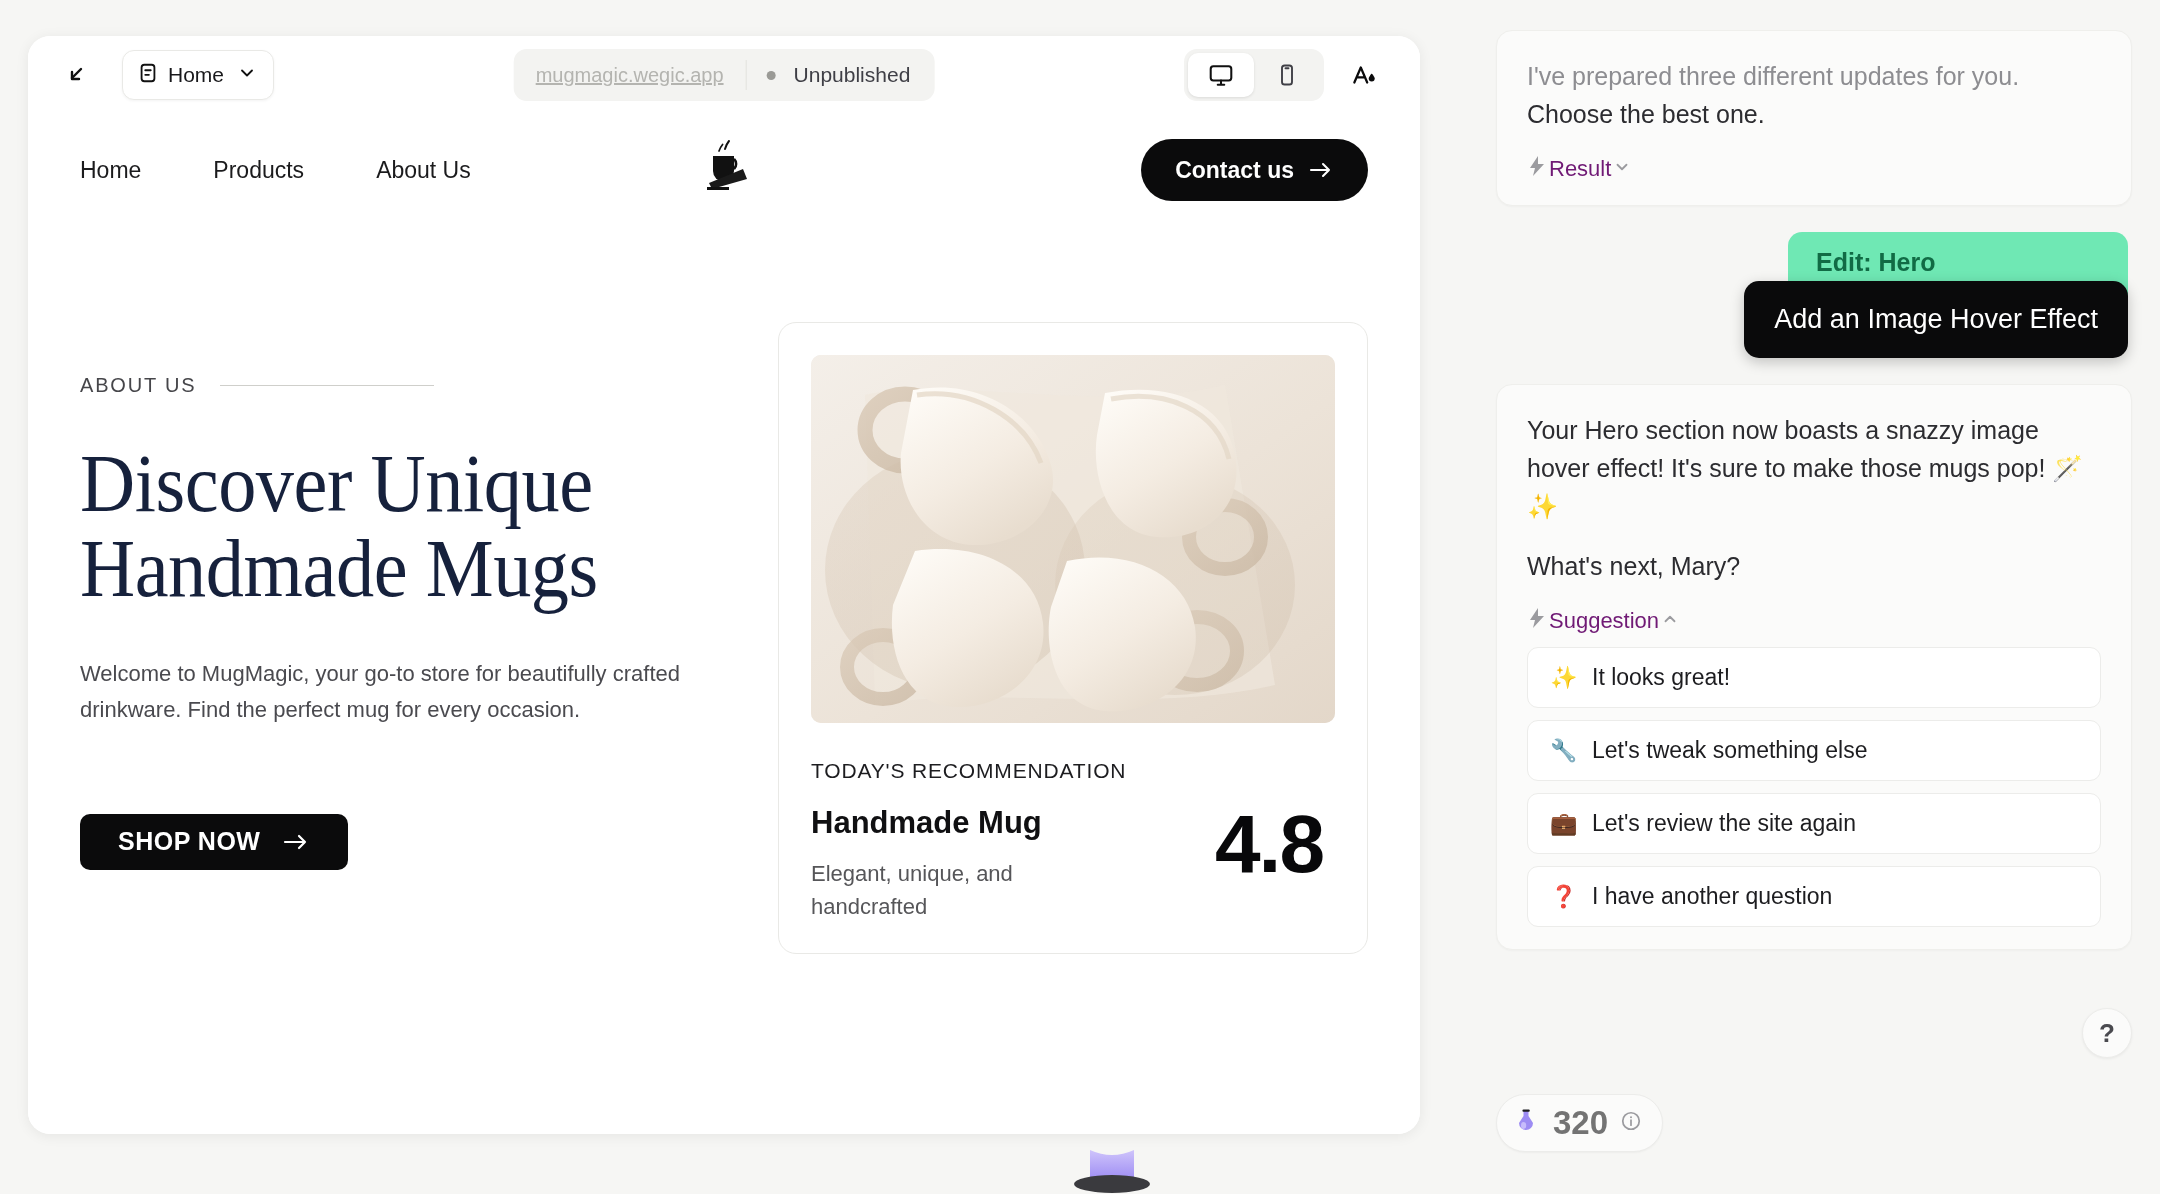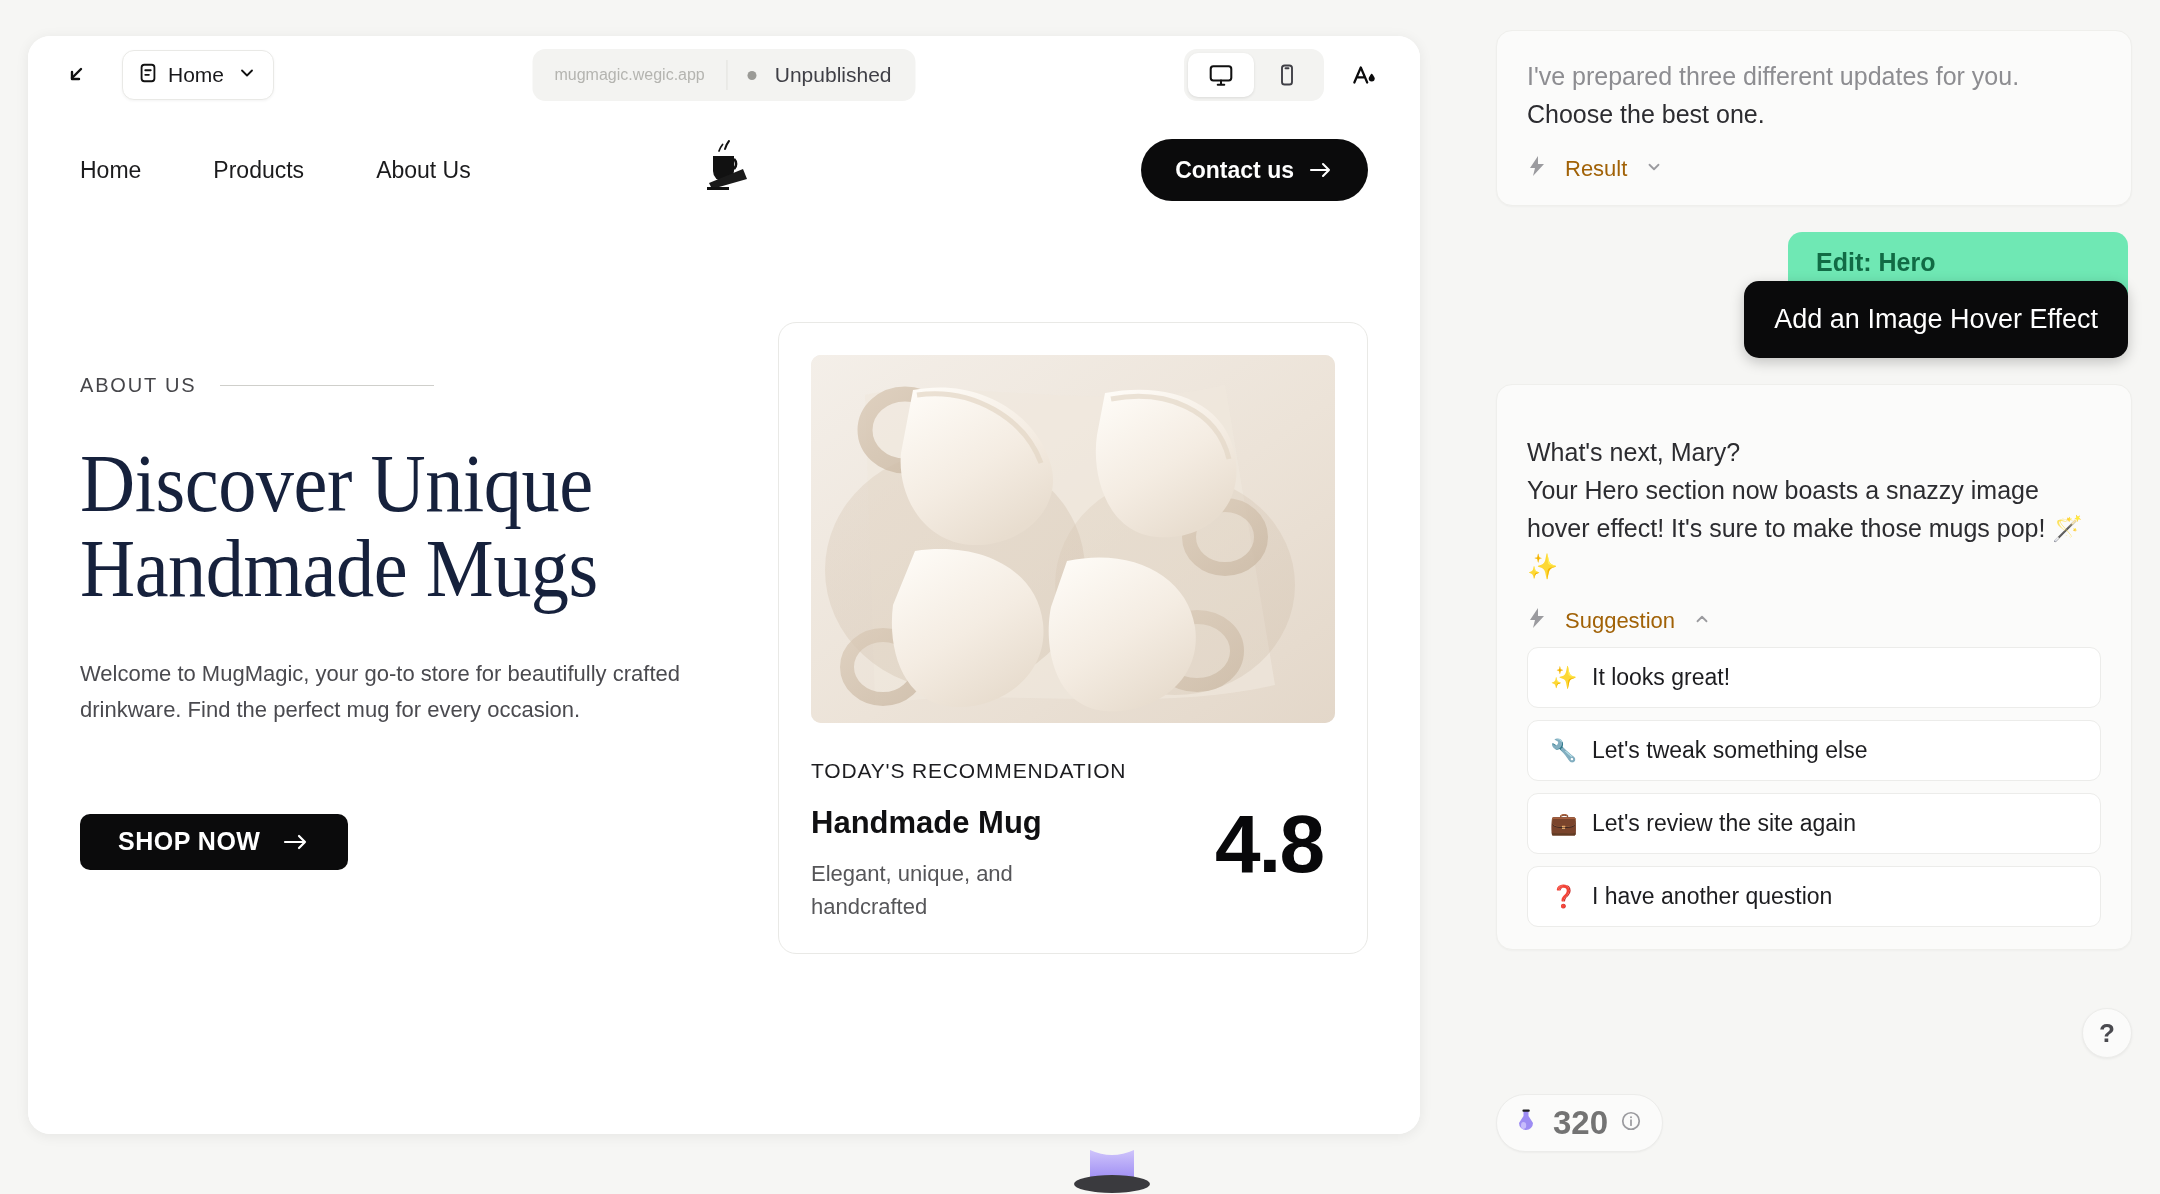--- a/index.html
+++ b/index.html
@@ -61,24 +61,25 @@
     position: absolute;
     left: 50%; transform: translateX(-50%);
     display: flex; align-items: center;
     height: 52px;
     background: #f3f3f1;
     border-radius: 13px;
     overflow: hidden;
   }
   .url-text {
     padding: 0 22px;
-    font-size: 16px; color: #b4b4b0;
+    font-size: 20px; color: #b4b4b0;
     line-height: 52px;
     white-space: nowrap;
     cursor: pointer;
+    text-decoration: underline;
   }
   .url-div { width:1px; height:30px; background:#e2e2de; }
   .pub-state {
     display: flex; align-items: center; gap: 18px;
     padding: 0 24px 0 20px;
     line-height: 52px;
     font-size: 21px; color: #3f3f46;
     cursor: pointer;
   }
   .dot { width: 9px; height: 9px; border-radius: 50%; background: #9a9a96; display:inline-block; }
@@ -238,23 +239,23 @@
   .bubble-ai {
     background: #fbfbfa;
     border: 1px solid #efefec;
     border-radius: 16px;
     padding: 26px 30px 22px 30px;
     box-shadow: 0 1px 2px rgba(0,0,0,.03);
   }
   .ai-line { font-size: 25px; line-height: 1.52; color: #2c2c30; }
   .ai-line.muted { color: #8d8d91; }
   .meta-row {
-    display:flex; align-items:center; gap: 18px;
+    display:flex; align-items:center; gap: 2px;
     margin-top: 22px; cursor: pointer;
-    color: #a16207; font-size: 22px;
+    color: #701a75; font-size: 22px;
   }
 
   .user-block {
     align-self: flex-end;
     display: flex; flex-direction: column; align-items: flex-end;
     position: relative;
     margin-right: 4px;
   }
   .edit-badge {
     background: #6fe8b4;
@@ -541,22 +542,22 @@
           </span>
         </div>
       </div>
 
       <div class="user-block">
         <div class="edit-badge">Edit: Hero</div>
         <div class="user-bubble">Add an Image Hover Effect</div>
       </div>
 
       <div class="bubble-ai">
+        <div class="ai-line">Your Hero section now boasts a snazzy image hover effect! It's sure to make those mugs pop! 🪄✨</div>
         <div class="ai-line" style="margin-top:22px">What's next, Mary?</div>
-        <div class="ai-line">Your Hero section now boasts a snazzy image hover effect! It's sure to make those mugs pop! 🪄✨</div>
         <div class="meta-row">
           <span>
             <svg width="20" height="22" viewBox="0 0 20 22" fill="#9b9b9f">
                 <path d="M11 1 L3 13 h5 l-2 8 L17 9 h-6 z"></path>
               </svg>
           </span>
           <span>Suggestion</span>
           <span>
             <svg width="18" height="18" viewBox="0 0 24 24" fill="none" stroke="#9b9b9f" stroke-width="2.4" stroke-linecap="round" stroke-linejoin="round">
                 <path d="M6 15l6-6 6 6"></path>

